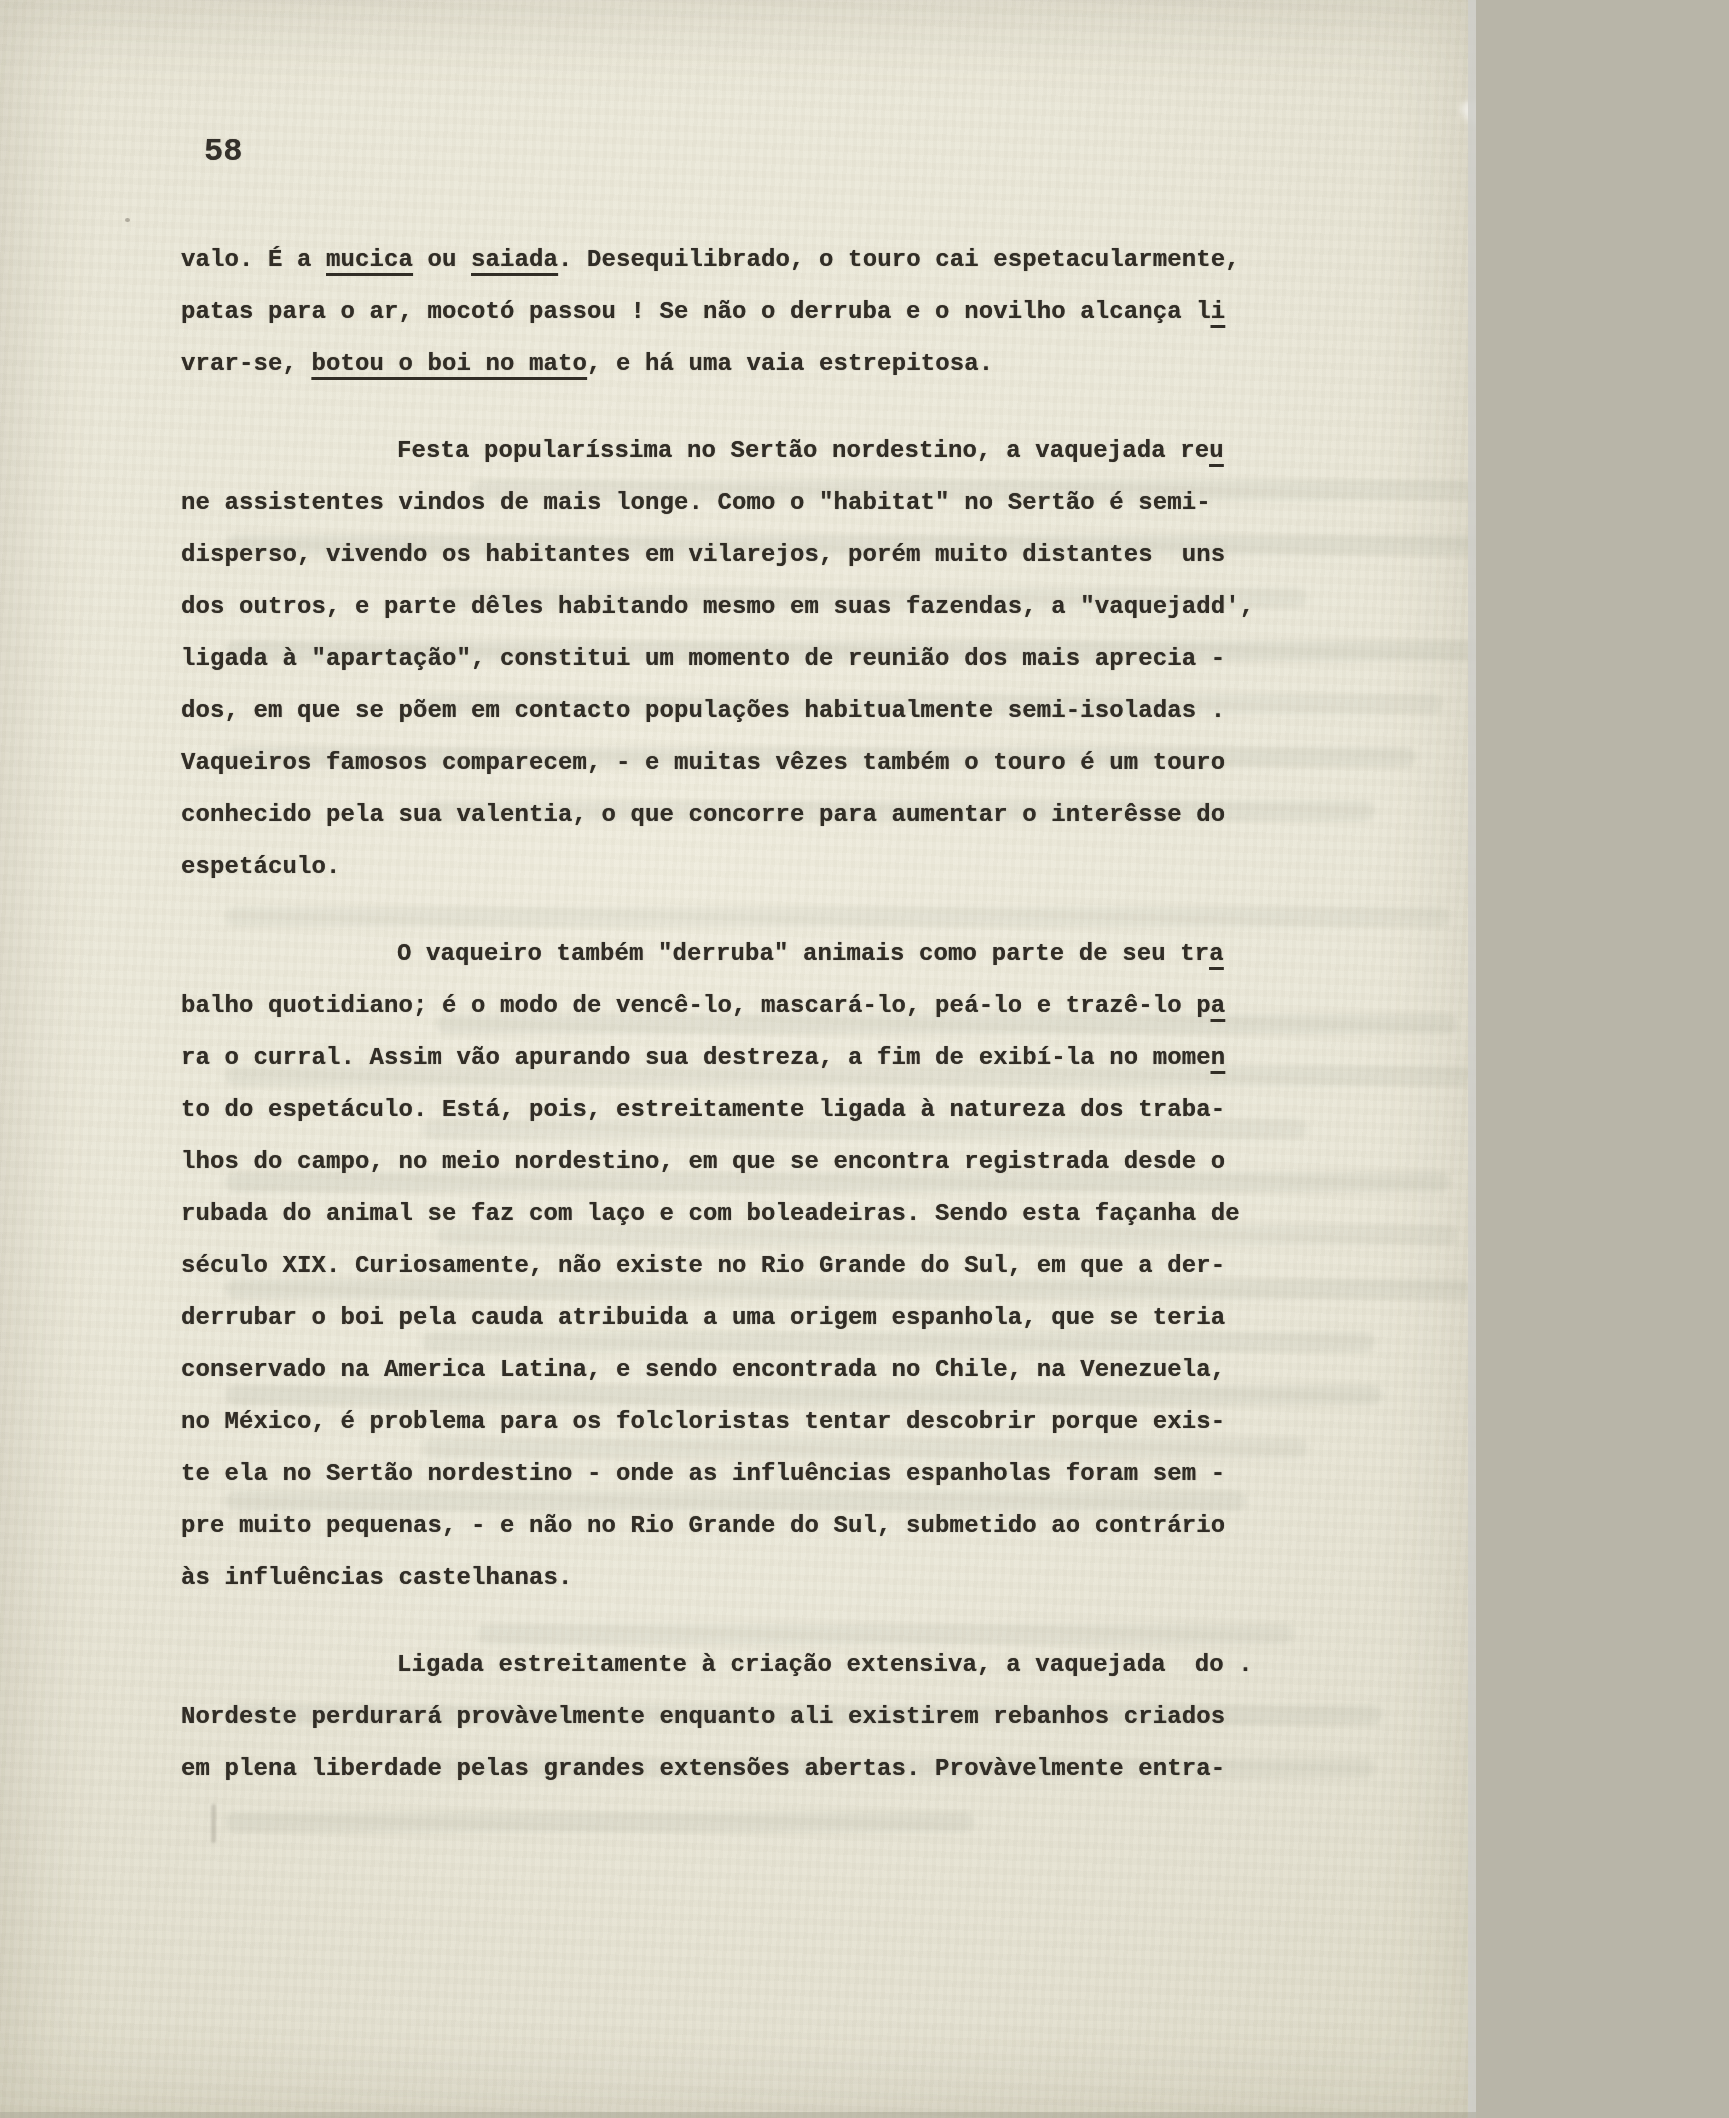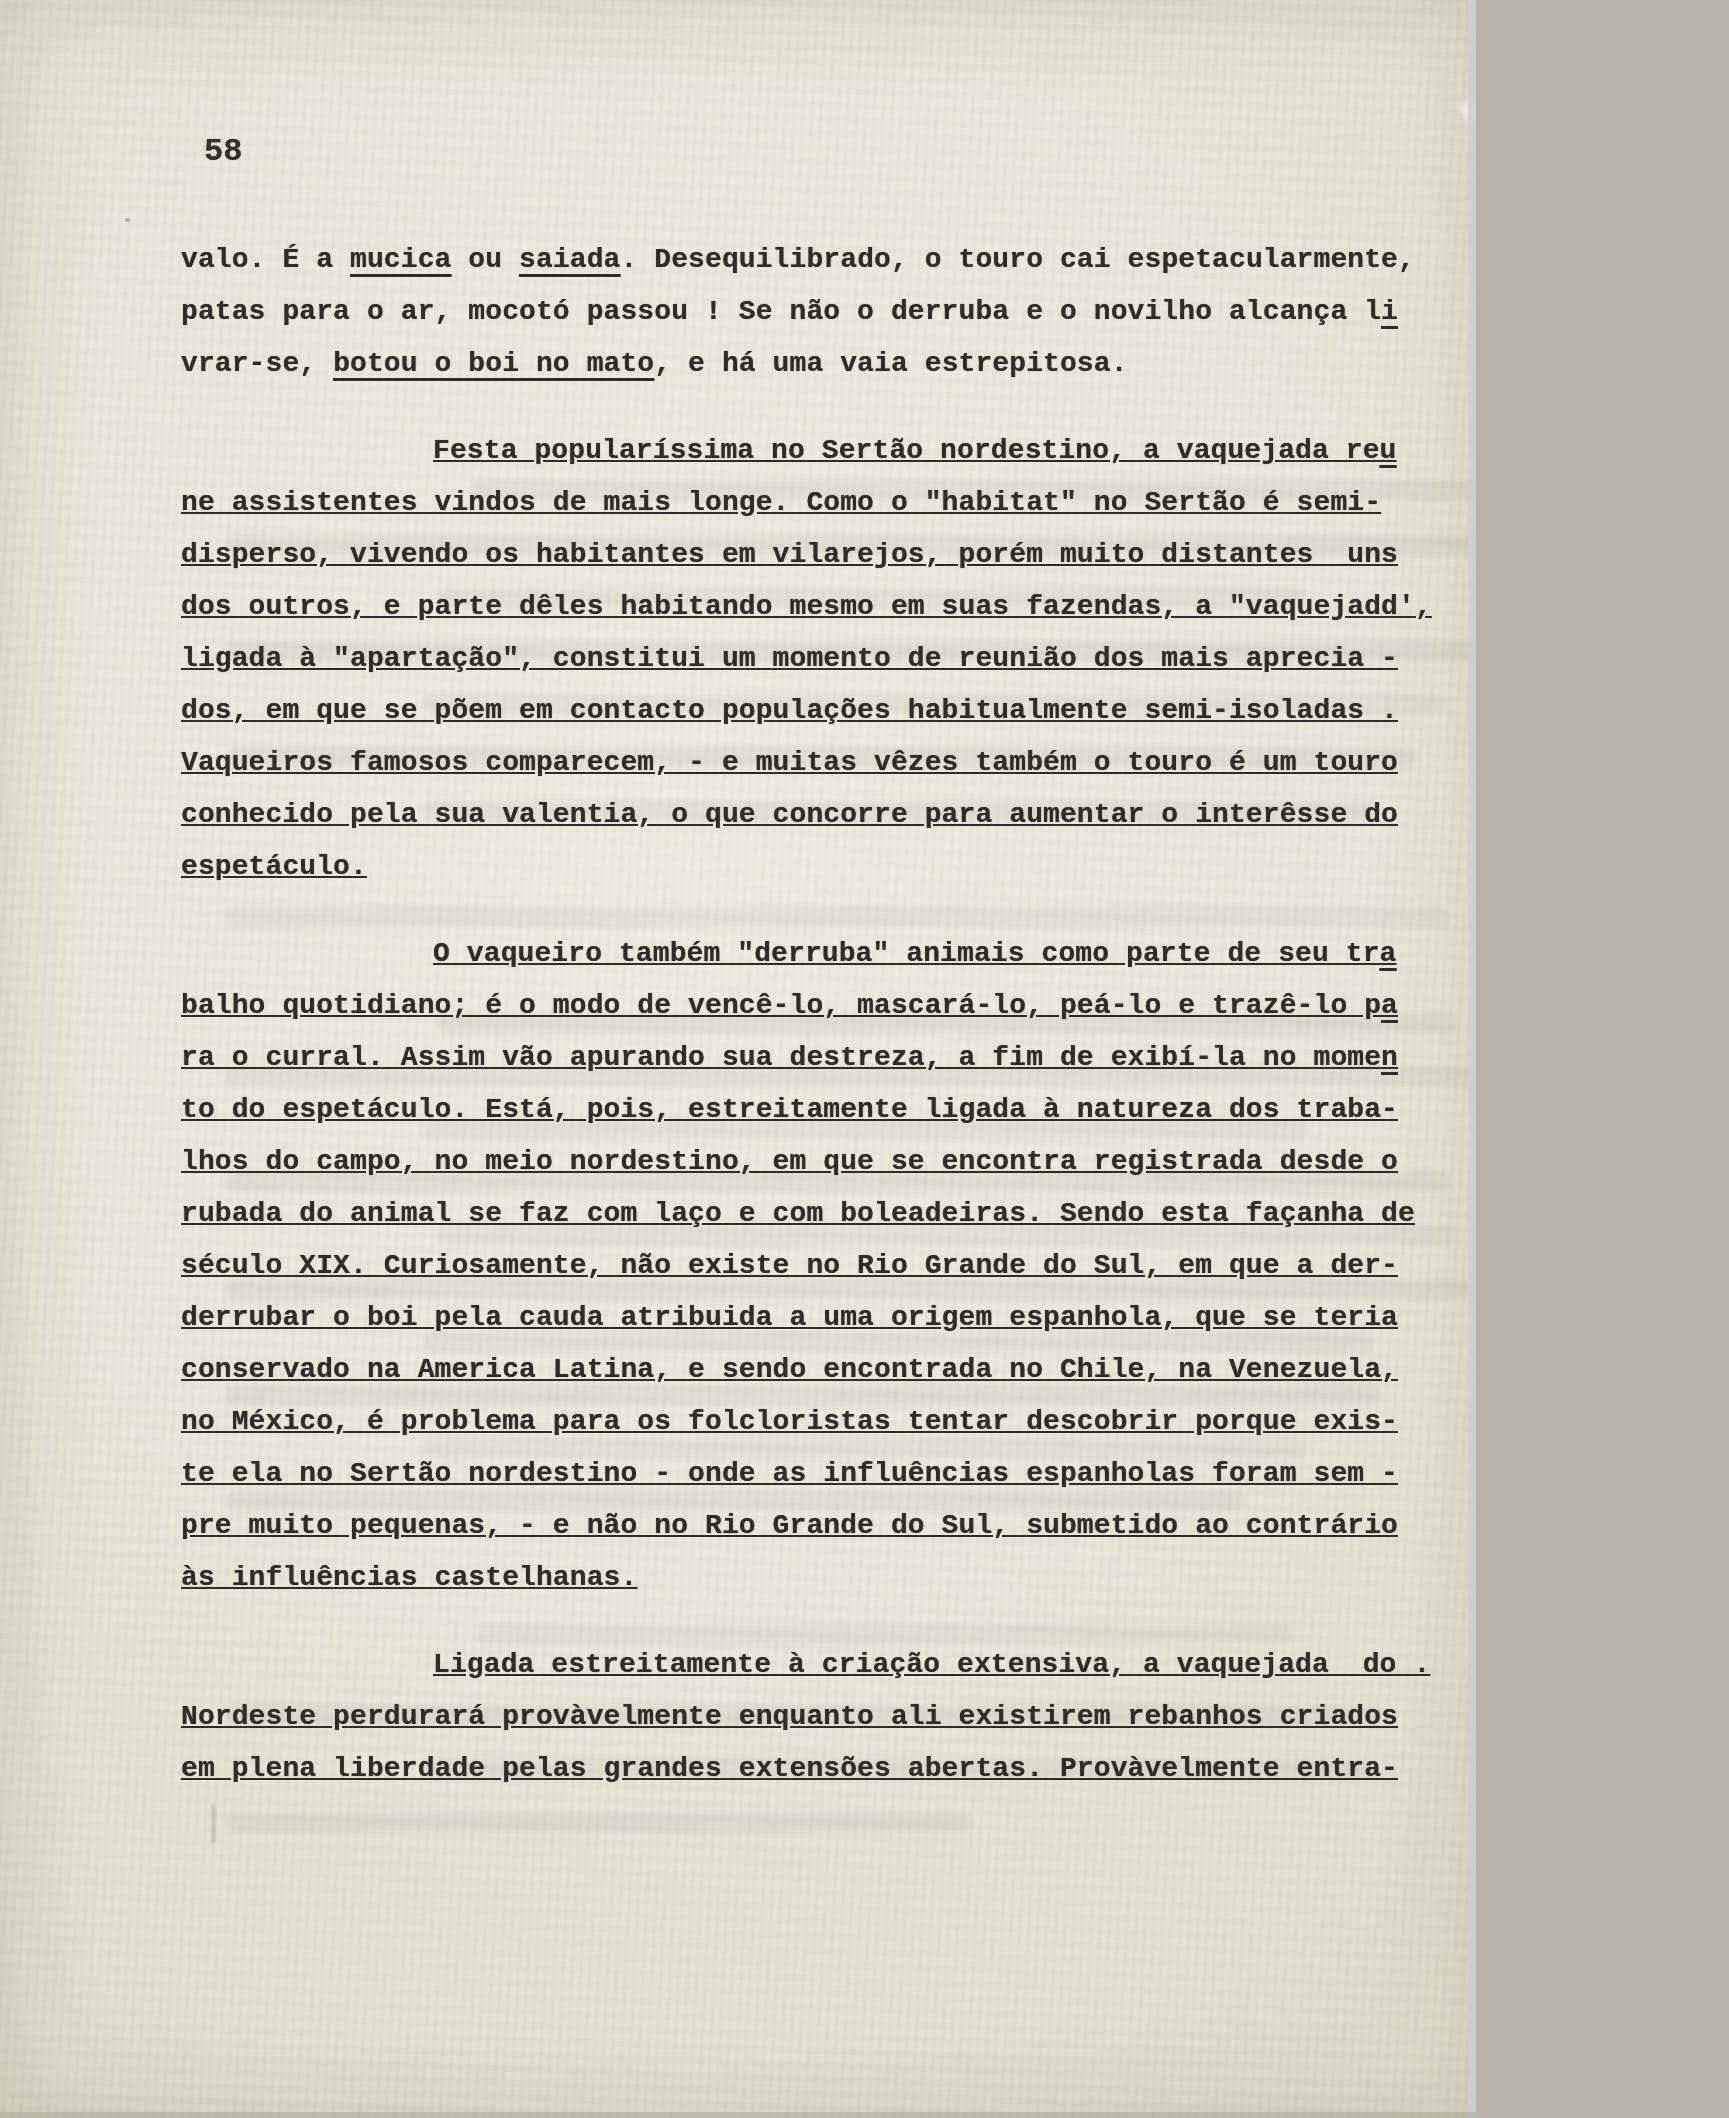--- a/index.html
+++ b/index.html
@@ -29,26 +29,26 @@
     position:absolute; left:0; bottom:0; width:100%; height:6.8px;
     background:rgba(150,145,130,0.35);
   }
   .pagenum {
     position:absolute; left:204px; top:133px;
     font-size:32px; font-weight:bold; color:#34302a;
     text-shadow:0 0 0.8px rgba(52,48,42,0.7);
   }
   .text-block {
     position:absolute; left:181px; top:234px; width:1443px;
-    font-size:28px; line-height:52px; font-weight:bold;
+    font-size:24px; line-height:52px; font-weight:bold;
     color:#312d26; letter-spacing:0.1px;
     text-shadow:0 0 0.9px rgba(49,45,38,0.75);
   }
   .para { margin:0; }
-  .para + .para { margin-top:35px;text-decoration:underline; }
+  .para + .para { margin-top:35px; }
   .para.indent .line:first-child { text-indent:15ch; }
   .line { white-space:pre; }
   .u {
     text-decoration:underline;
     text-decoration-thickness:3.1px;
     text-underline-offset:6.8px;
   }
   .ghost {
     position:absolute; height:20.4px; border-radius:10.2px;
     background:#7a8070; filter:blur(2.7px); pointer-events:none;

